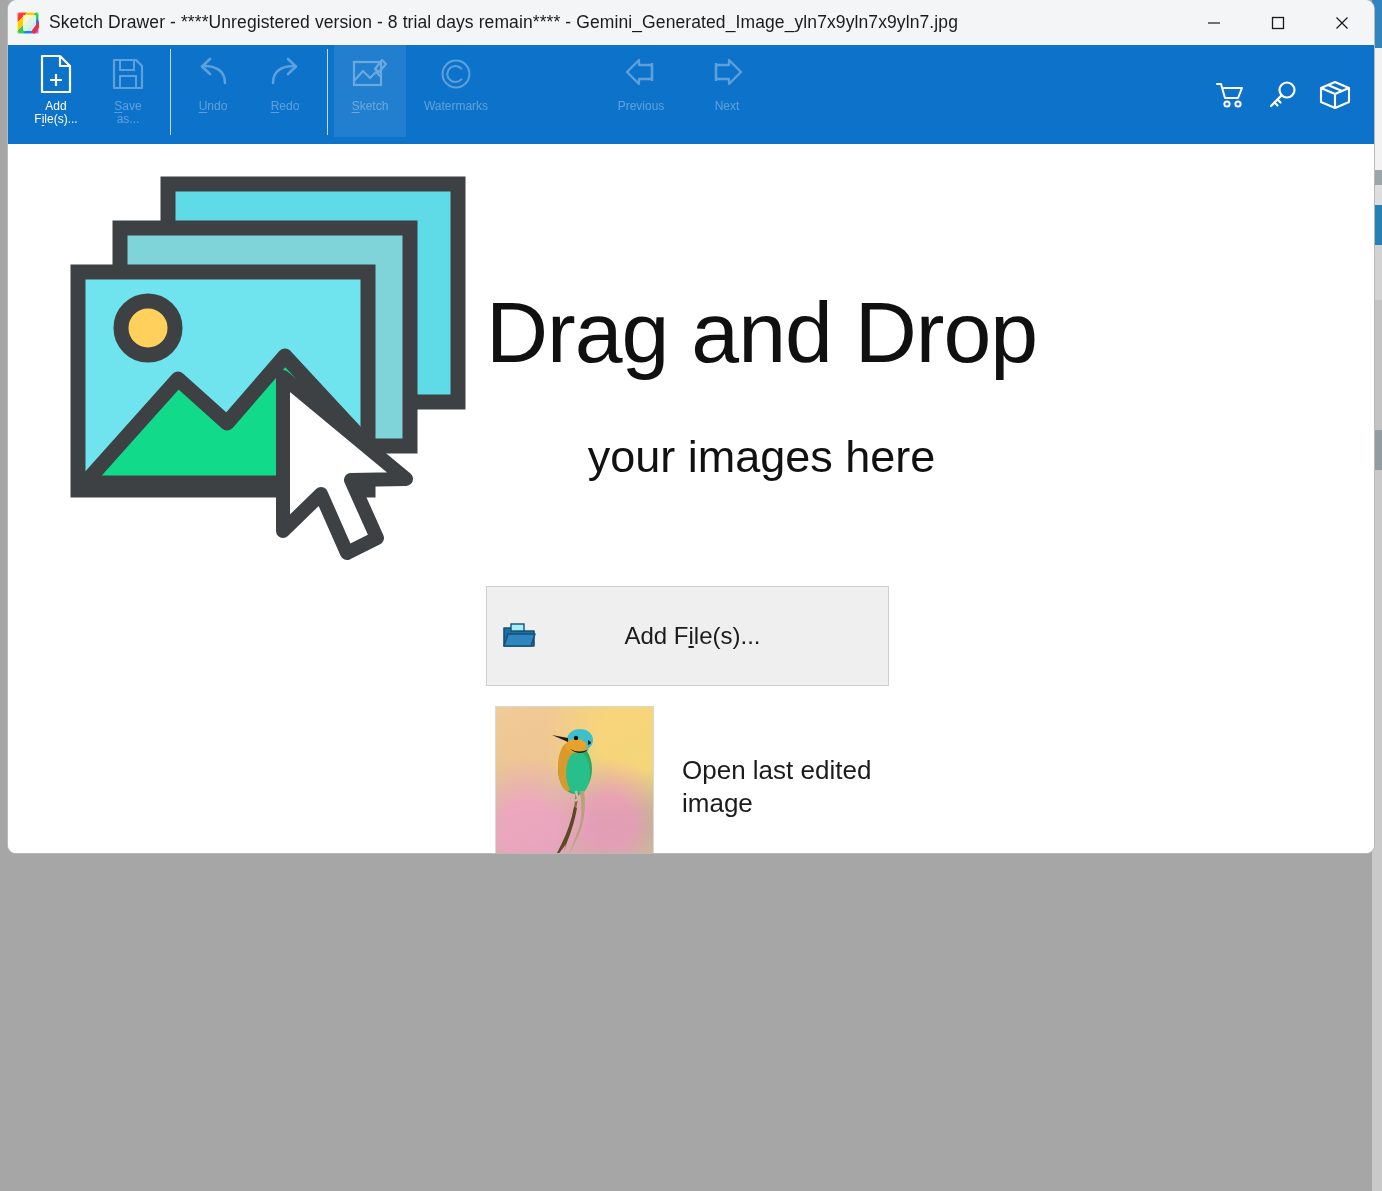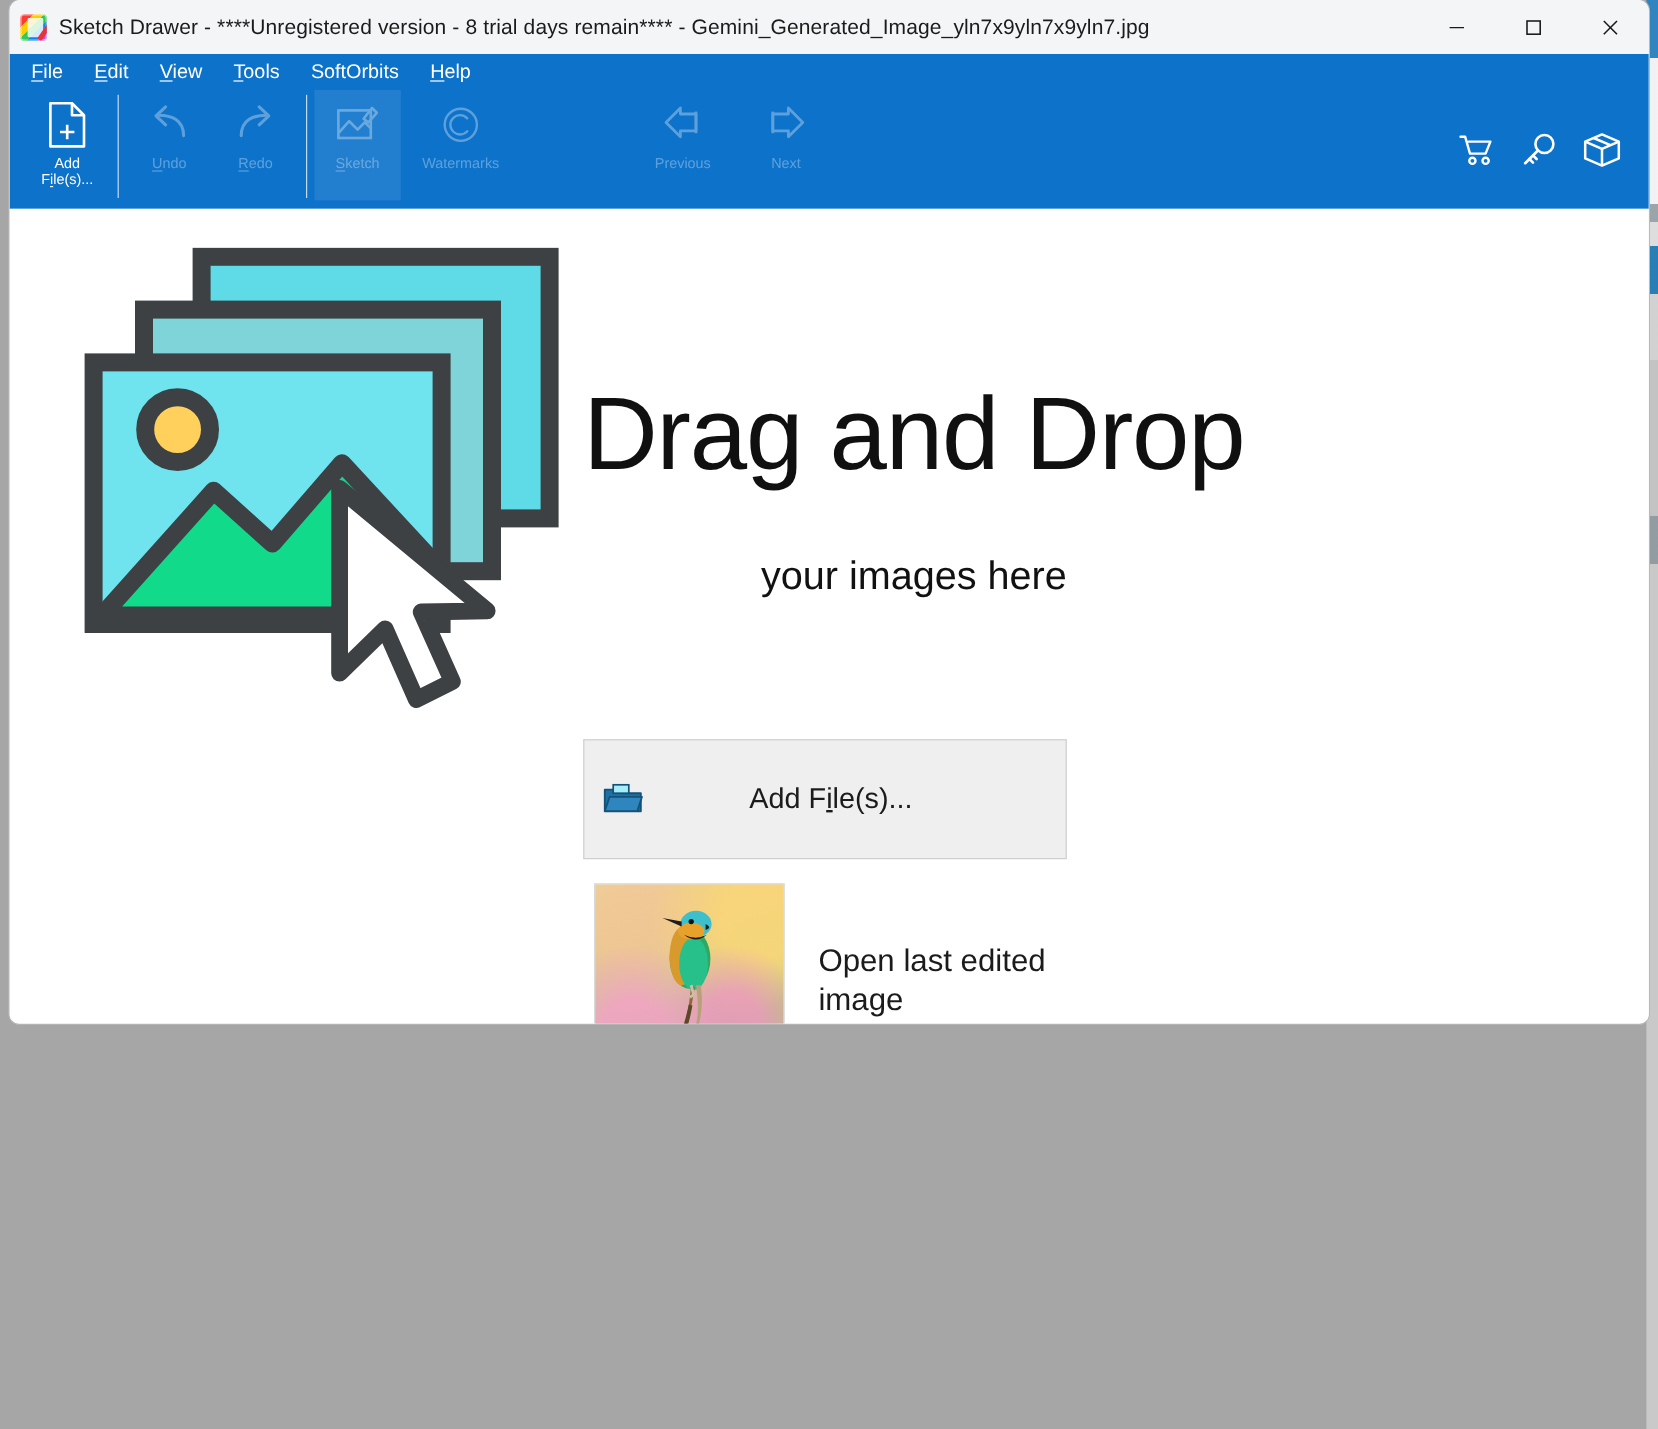--- a/index.html
+++ b/index.html
@@ -124,21 +124,21 @@
     background: #ffffff; overflow: hidden;
   }
 
   .dd-illustration { position: absolute; left: 62px; top: 32px; width: 400px; height: 390px; }
   .dd-text-block { position: absolute; left: 478px; top: 145px; text-align: center; }
   .headline {
     font-size: 86px; font-weight: 300; color: #101010; line-height: 1;
     font-family: "Liberation Sans", sans-serif; letter-spacing: -1px;
   }
   .subline {
-    font-size: 33px; font-weight: 300; color: #111; margin-top: 56px;
+    font-size: 45px; font-weight: 300; color: #111; margin-top: 56px;
     font-family: "Liberation Sans", sans-serif;
   }
 
   .addfile-btn {
     position: absolute; left: 478px; top: 442px;
     width: 403px; height: 100px;
     background: #efefef; border: 1px solid #cfcfcf;
     display: flex; align-items: center;
     font-size: 24px; color: #1b1b1b;
     font-family: "Liberation Sans", sans-serif;
@@ -207,46 +207,49 @@
         </div>
         <div class="win-btn close">
           <svg width="14" height="14" viewBox="0 0 14 14">
             <line x1="1.5" y1="1.5" x2="12.5" y2="12.5" stroke="currentColor" stroke-width="1.3"></line>
             <line x1="12.5" y1="1.5" x2="1.5" y2="12.5" stroke="currentColor" stroke-width="1.3"></line>
           </svg>
         </div>
       </div>
     </div>
 
-    <div class="menubar">
-      <div class="menu-item"><u>F</u><span>ile</span></div>
-      <div class="menu-item"><u>E</u><span>dit</span></div>
-      <div class="menu-item"><u>V</u><span>iew</span></div>
-      <div class="menu-item"><u>T</u><span>ools</span></div>
-      <div class="menu-item"><span>SoftOrbits</span></div>
-      <div class="menu-item"><u>H</u><span>elp</span></div>
-    </div>
 
     <div class="toolbar">
 
       <div class="tb-group">
 
         <div class="tb-btn">
           <div class="tb-ico">
             <svg width="34" height="40" viewBox="0 0 34 40">
               <path d="M3 2 h18 l10 10 v26 H3 Z" fill="none" stroke="#ffffff" stroke-width="2.2" stroke-linejoin="round"></path>
               <path d="M21 2 v10 h10" fill="none" stroke="#ffffff" stroke-width="2.2" stroke-linejoin="round"></path>
               <line x1="17" y1="20" x2="17" y2="32" stroke="#ffffff" stroke-width="2.2"></line>
               <line x1="11" y1="26" x2="23" y2="26" stroke="#ffffff" stroke-width="2.2"></line>
             </svg>
           </div>
           <div class="tb-label">Add</div>
           <div class="tb-label"><span>F</span><u>i</u><span>le(s)...</span></div>
         </div>
 
+        <div class="tb-btn disabled">
+          <div class="tb-ico">
+            <svg width="34" height="40" viewBox="0 0 34 34">
+              <path d="M3 3 h22 l6 6 v22 H3 Z" fill="none" stroke="#ffffff" stroke-width="2.2" stroke-linejoin="round"></path>
+              <rect x="9" y="3" width="14" height="10" fill="none" stroke="#ffffff" stroke-width="2"></rect>
+              <rect x="9" y="19" width="16" height="12" fill="none" stroke="#ffffff" stroke-width="2"></rect>
+            </svg>
+          </div>
+          <div class="tb-label"><u>S</u><span>ave</span></div>
+          <div class="tb-label">as...</div>
+        </div>
       </div>
 
       <div class="tb-sep"></div>
 
       <div class="tb-group">
 
         <div class="tb-btn disabled">
           <div class="tb-ico">
             <svg width="40" height="34" viewBox="0 0 40 34">
               <path d="M32 26 C32 13 22 9 11 9" fill="none" stroke="#ffffff" stroke-width="2.6" stroke-linecap="round"></path>

